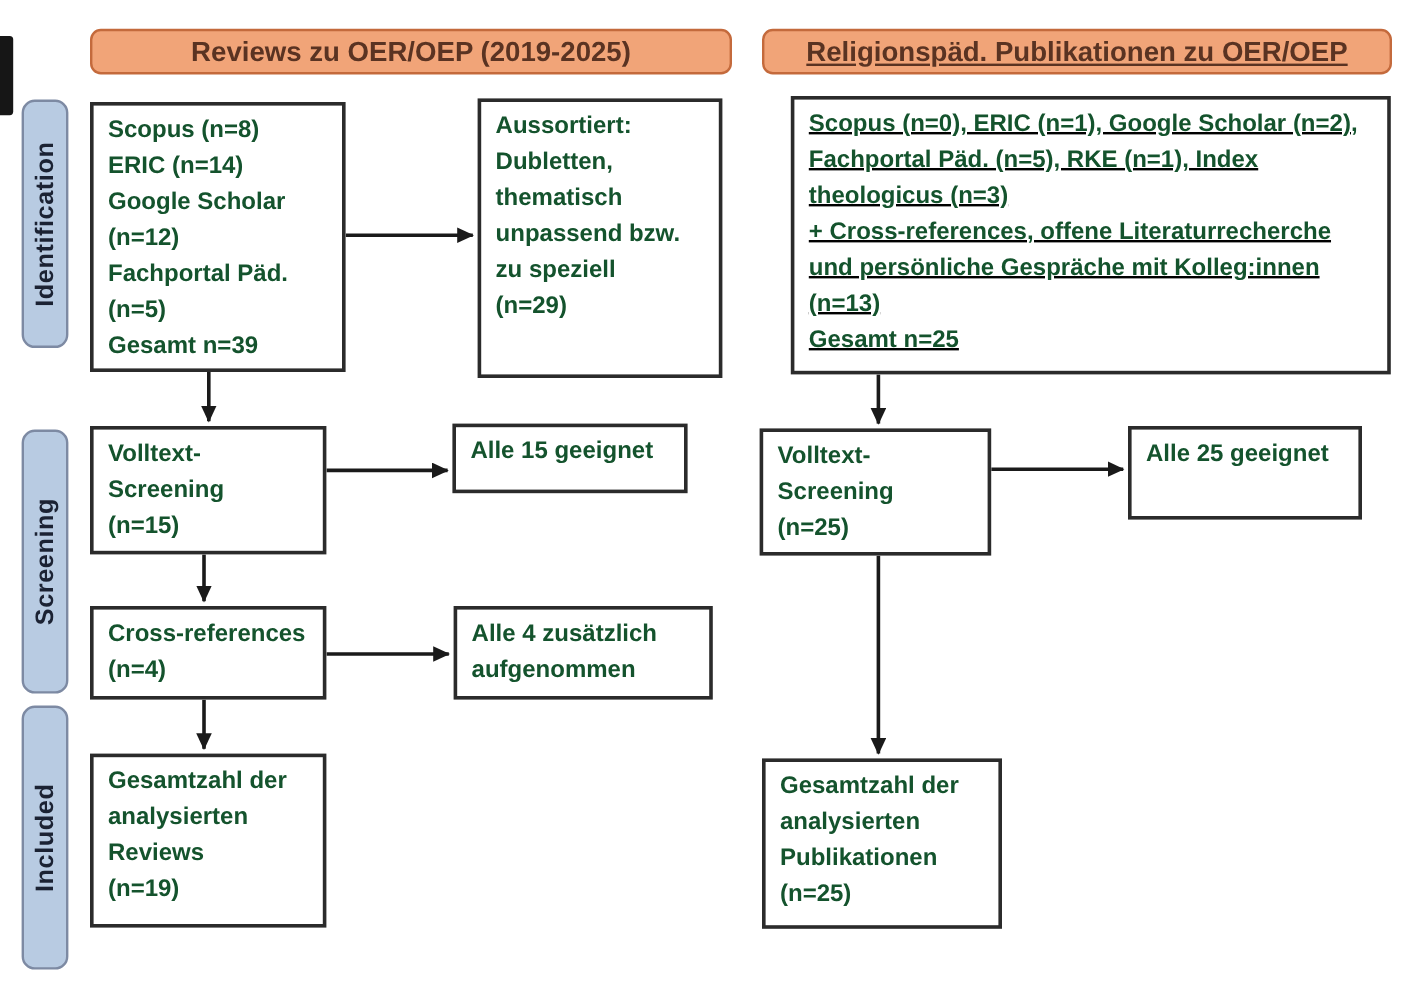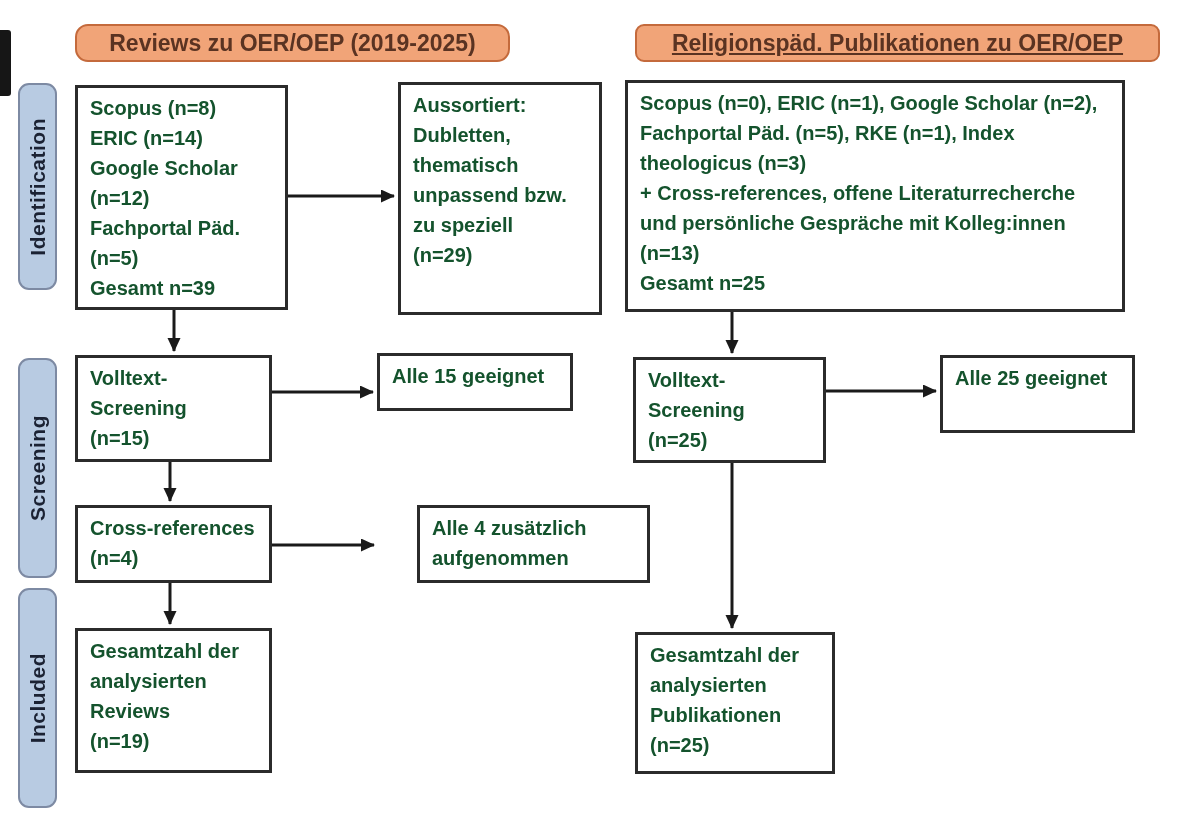--- a/index.html
+++ b/index.html
@@ -52,21 +52,21 @@
     <line x1="170" y1="462" x2="170" y2="501" stroke="#1a1a1a" stroke-width="3" marker-end="url(#ah)"></line>
     <line x1="272" y1="545" x2="374" y2="545" stroke="#1a1a1a" stroke-width="3" marker-end="url(#ah)"></line>
     <line x1="170" y1="583" x2="170" y2="624" stroke="#1a1a1a" stroke-width="3" marker-end="url(#ah)"></line>
     <line x1="732" y1="312" x2="732" y2="353" stroke="#1a1a1a" stroke-width="3" marker-end="url(#ah)"></line>
     <line x1="826" y1="391" x2="936" y2="391" stroke="#1a1a1a" stroke-width="3" marker-end="url(#ah)"></line>
     <line x1="732" y1="463" x2="732" y2="628" stroke="#1a1a1a" stroke-width="3" marker-end="url(#ah)"></line>
   </svg>
 
   <div class="artifact"></div>
 
-  <div class="hdr" style="left:75px;top:24px;width:435px;height:38px;border-radius:13px;">
+  <div class="hdr" style="left:75px;top:24px;width:535px;height:38px;">
     <span>Reviews zu OER/OEP (2019-2025)</span>
   </div>
   <div class="hdr" style="left:635px;top:24px;width:525px;height:38px;text-decoration:underline;">
     <span>Religionspäd. Publikationen zu OER/OEP</span>
   </div>
 
   <div class="stage" style="left:18px;top:83px;width:39px;height:207px;">
     <span>Identification</span>
   </div>
   <div class="stage" style="left:18px;top:358px;width:39px;height:220px;">
@@ -98,32 +98,32 @@
 Screening
 (n=15)</span>
   </div>
   <div class="box" style="left:377px;top:353px;width:196px;height:58px;">
     <span>Alle 15 geeignet</span>
   </div>
   <div class="box" style="left:75px;top:505px;width:197px;height:78px;">
     <span>Cross-references
 (n=4)</span>
   </div>
-  <div class="box" style="left:378px;top:505px;width:233px;height:78px;margin-left:39px;">
+  <div class="box" style="left:378px;top:505px;width:216px;height:78px;">
     <span>Alle 4 zusätzlich
 aufgenommen</span>
   </div>
   <div class="box" style="left:75px;top:628px;width:197px;height:145px;">
     <span>Gesamtzahl der
 analysierten
 Reviews
 (n=19)</span>
   </div>
 
-  <div class="box" style="left:625px;top:80px;width:500px;height:232px;">
+  <div class="box" style="left:659px;top:80px;width:500px;height:232px;text-decoration:underline;">
     <span>Scopus (n=0), ERIC (n=1), Google Scholar (n=2),
 Fachportal Päd. (n=5), RKE (n=1), Index
 theologicus (n=3)
 + Cross-references, offene Literaturrecherche
 und persönliche Gespräche mit Kolleg:innen
 (n=13)
 Gesamt n=25</span>
   </div>
   <div class="box" style="left:633px;top:357px;width:193px;height:106px;">
     <span>Volltext-

